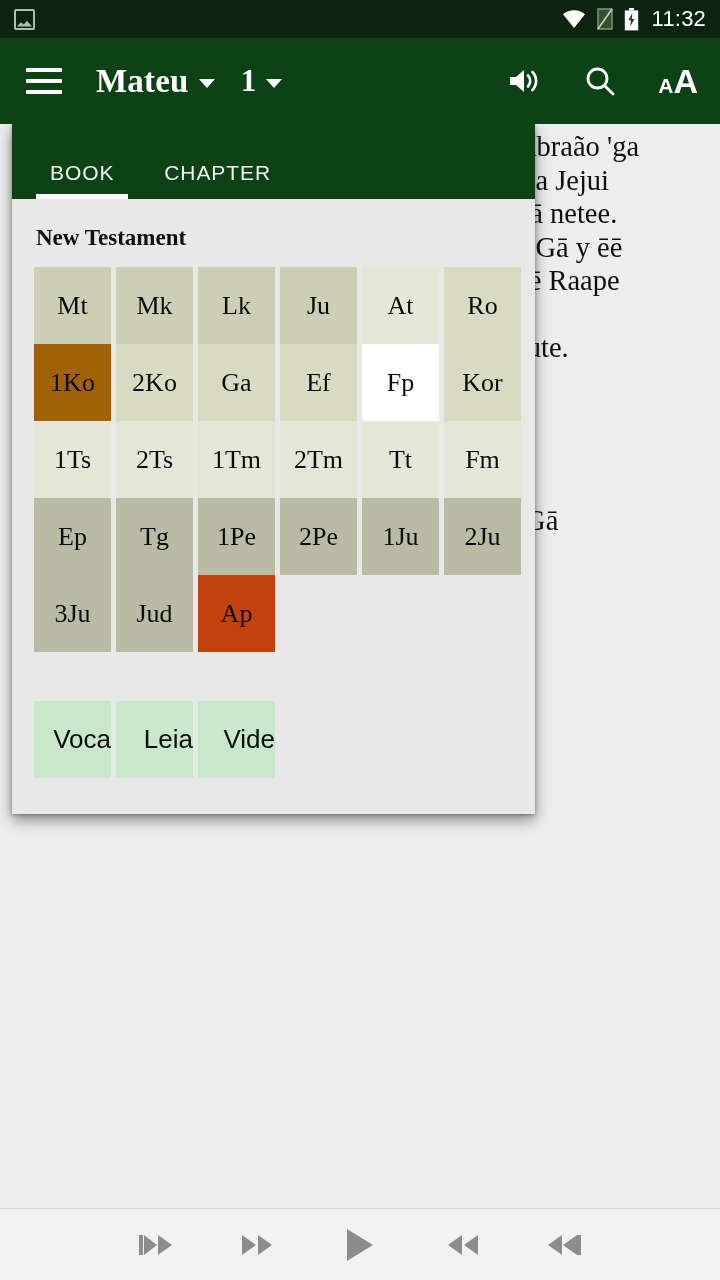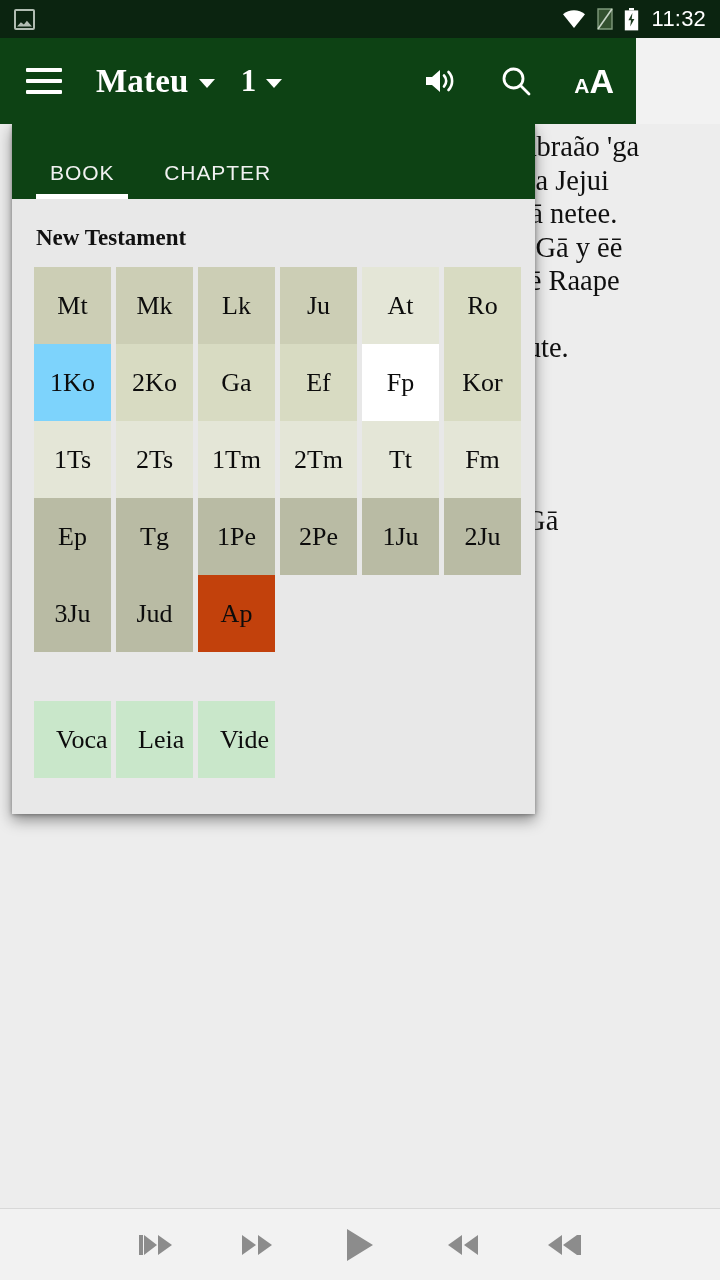--- a/index.html
+++ b/index.html
@@ -62,21 +62,21 @@
     font-size: 22px;
     font-family: "Liberation Sans", sans-serif;
     letter-spacing: .2px;
     margin-left: 2px;
   }
 
   
   .toolbar {
     position: absolute;
     top: 38px; left: 0;
-    width: 636px; height: 86px;
+    width: 720px; height: 86px;
     background: #0d4214;
     display: flex;
     align-items: center;
     padding: 0 22px 0 26px;
     z-index: 30;
   }
   .hamburger {
     width: 36px; height: 26px;
     display: flex; flex-direction: column;
     justify-content: space-between;
@@ -241,28 +241,27 @@
   .extra-grid {
     display: grid;
     grid-template-columns: repeat(6, 77px);
     gap: 5px 5px;
     margin-top: 49px;
   }
   .extra-tile {
     height: 77px;
     display: flex;
     align-items: center;
-    justify-content: flex-start;
-    font-family: Liberation Serif, serif;
+    justify-content: flex-end;
+    font-family: Liberation Sans, sans-serif;
     font-size: 26px;
     color: #0c0c0c;
     background: #c9e7ca;
     cursor: pointer;
     user-select: none;
-    padding-left: 22px;
   }
 
   
   .media-bar {
     position: absolute;
     left: 0; bottom: 0;
     width: 720px; height: 72px;
     background: #f2f2f2;
     border-top: 1px solid #d8d8d8;
     display: flex;
@@ -390,21 +389,21 @@
           </div>
           <div class="book-tile" style="background: rgb(204, 206, 181);">
             <span>Ju</span>
           </div>
           <div class="book-tile" style="background: rgb(228, 230, 215);">
             <span>At</span>
           </div>
           <div class="book-tile" style="background: rgb(216, 219, 194);">
             <span>Ro</span>
           </div>
-          <div class="book-tile" style="background: #7dd3fc;">
+          <div class="book-tile" style="background: #a16207;">
             <span>1Ko</span>
           </div>
           <div class="book-tile" style="background: rgb(216, 219, 194);">
             <span>2Ko</span>
           </div>
           <div class="book-tile" style="background: rgb(216, 219, 194);">
             <span>Ga</span>
           </div>
           <div class="book-tile" style="background: rgb(216, 219, 194);">
             <span>Ef</span>

